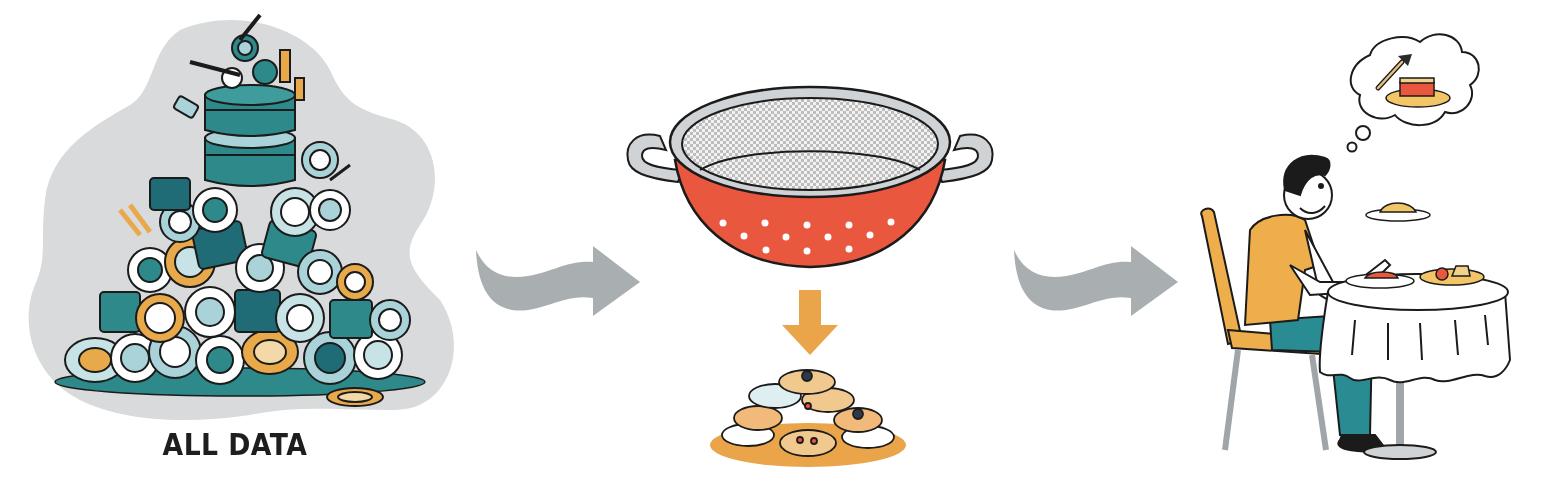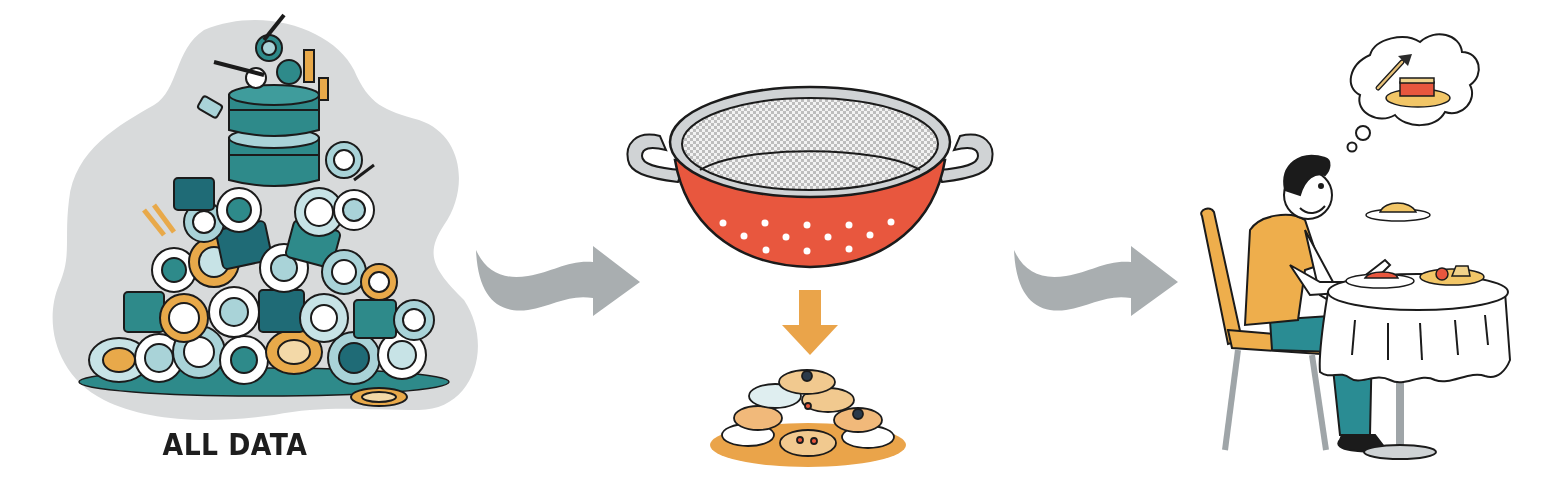--- a/index.html
+++ b/index.html
@@ -1,18 +1,18 @@
 <!DOCTYPE html>
 <html><head>
 <meta charset="utf-8">
 <style>
   html,body{margin:0;padding:0;background:#ffffff;}
   body{width:1562px;height:480px;position:relative;overflow:hidden;font-family:"Liberation Sans",sans-serif;}
   .panel{position:absolute;}
-  #panel-all-data{left:0;top:0;width:470px;height:480px;padding-left:24px;}
+  #panel-all-data{left:0;top:0;width:470px;height:480px;}
   #arrow-1{left:468px;top:232px;width:180px;height:90px;}
   #panel-filter{left:600px;top:60px;width:420px;height:420px;}
   #arrow-2{left:1006px;top:232px;width:180px;height:90px;}
   #panel-diner{left:1180px;top:20px;width:382px;height:460px;}
   .label{position:absolute;left:0;width:470px;top:426px;text-align:center;font-family:"DejaVu Sans",sans-serif;font-weight:bold;font-size:31px;letter-spacing:0.5px;color:#1e1e1e;transform:scaleX(0.86);}
   svg{display:block;}
 </style>
 </head>
 <body>
 

